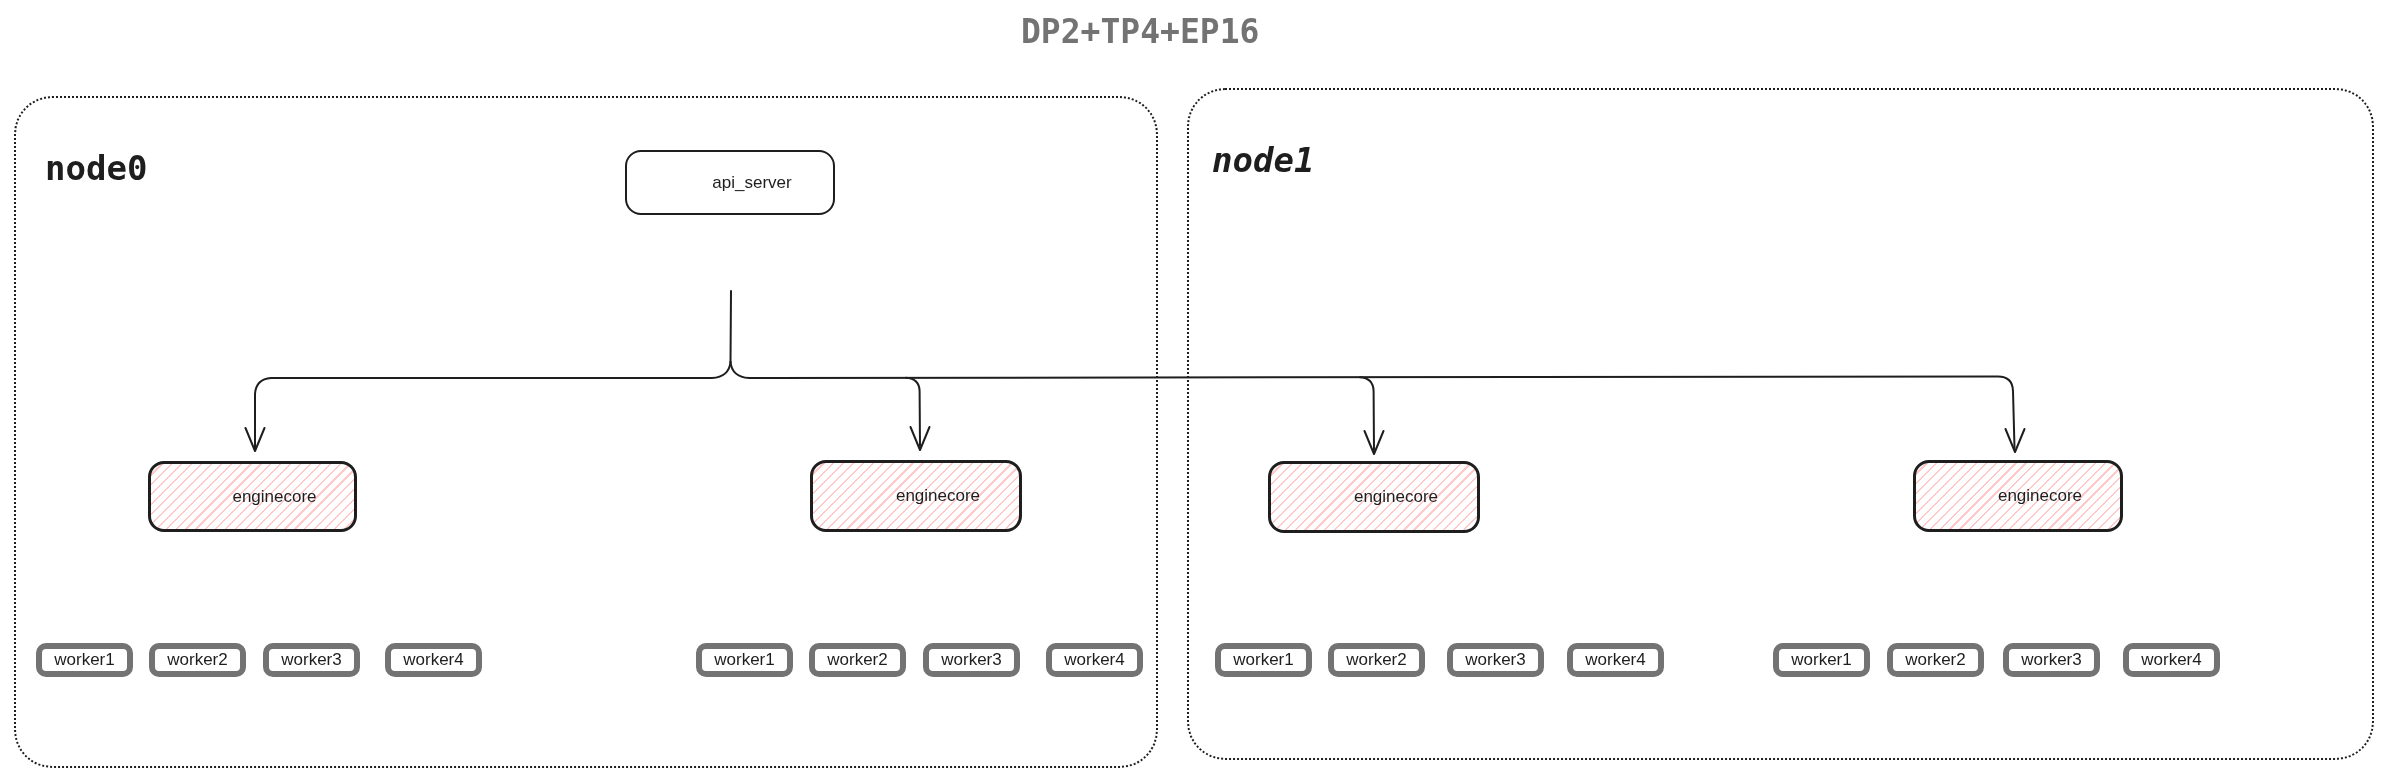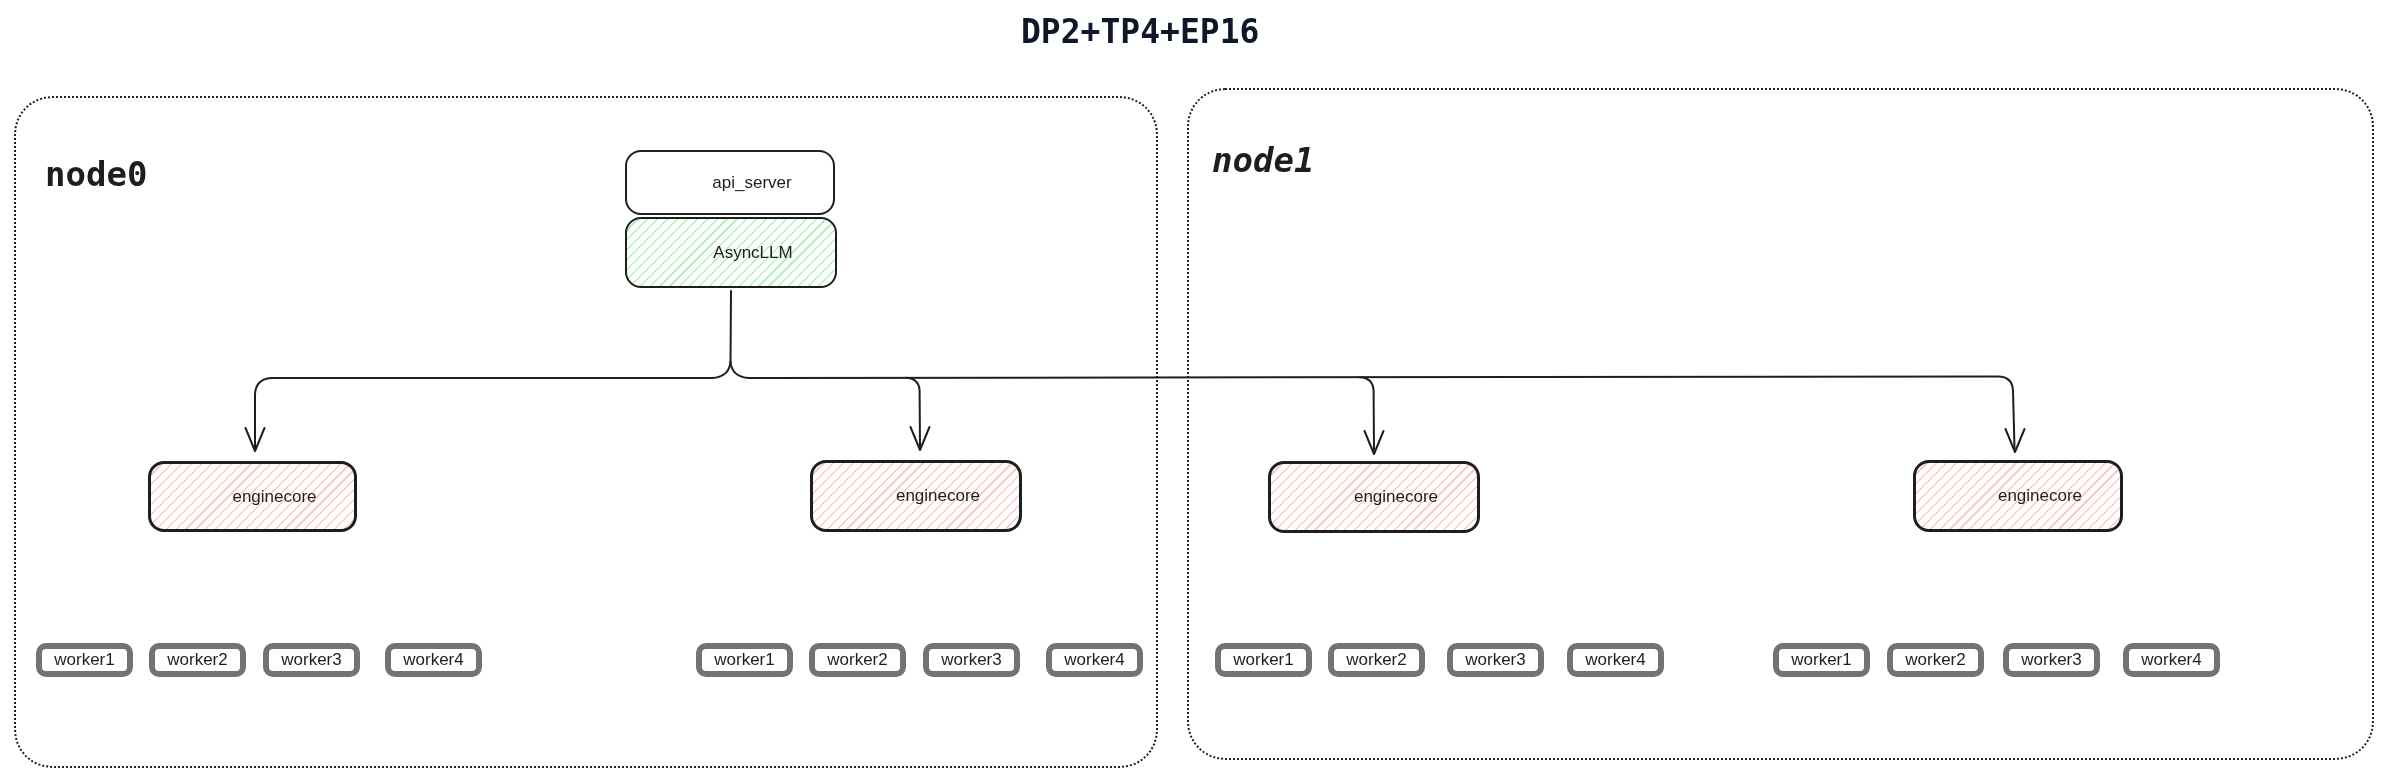--- a/index.html
+++ b/index.html
@@ -10,21 +10,21 @@
     background: #ffffff;
     font-family: "Liberation Sans", sans-serif;
     color: #1e1e1e;
     overflow: hidden;
   }
   .title {
     position: absolute;
     font-family: "DejaVu Sans Mono", monospace;
     font-size: 33px;
     font-weight: 600;
-    color: #0f172a;
+    color: #737373;
     white-space: nowrap;
   }
   .node {
     position: absolute;
     border: 2.5px dotted #1e1e1e;
     border-radius: 38px;
     background: transparent;
   }
   .node-label {
     position: absolute;
@@ -90,40 +90,37 @@
 </head>
 <body>
 
 <div class="canvas">
 
   <div class="title" style="left:1021px; top:12px;">DP2+TP4+EP16</div>
 
   <div class="node" style="left:14px; top:96px; width:1140px; height:668px;"></div>
   <div class="node" style="left:1187px; top:88px; width:1183px; height:668px;"></div>
 
-  <div class="node-label" style="left:45px; top:154px;">node0</div>
+  <div class="node-label" style="left:45px; top:148px;">node0</div>
   <div class="node-label" style="left:1212px; top:140px;font-style:italic;">node1</div>
 
   <svg class="wires" width="2383" height="773" viewBox="0 0 2383 773">
     <path d="M 731 291 L 730.5 362"></path>
     <path d="M 730.5 362 Q 729 377 712 378 L 271 378 Q 256 379 255 394 L 255 448"></path>
     <path d="M 730.5 362 Q 732 377 749 378 L 1998 376.5 Q 2012.5 376.5 2013 391 L 2014.5 448"></path>
     <path d="M 906 377.7 Q 919.3 378.5 919.6 391 L 920 446"></path>
     <path d="M 1360 377.2 Q 1373.2 378 1373.6 391 L 1374 450"></path>
     <path d="M 245.5 428 L 255 451 L 264.5 428"></path>
     <path d="M 910.5 427 L 920 450 L 929.5 427"></path>
     <path d="M 1364.5 431 L 1374 454 L 1383.5 431"></path>
     <path d="M 2005.5 429 L 2015 452 L 2024.5 429"></path>
   </svg>
 
   <div class="box" style="left:625px; top:150px; width:210px; height:65px;">
     <span>api_server</span>
-  </div>
-  <div class="box hatch-green" style="left:625px; top:217px; width:212px; height:71px;">
-    <span>AsyncLLM</span>
   </div>
 
   <div class="box hatch-red" style="left:148px; top:461px; width:209px; height:71px;">
     <span>enginecore</span>
   </div>
   <div class="box hatch-red" style="left:810px; top:460px; width:212px; height:72px;">
     <span>enginecore</span>
   </div>
   <div class="box hatch-red" style="left:1268px; top:461px; width:212px; height:72px;">
     <span>enginecore</span>

